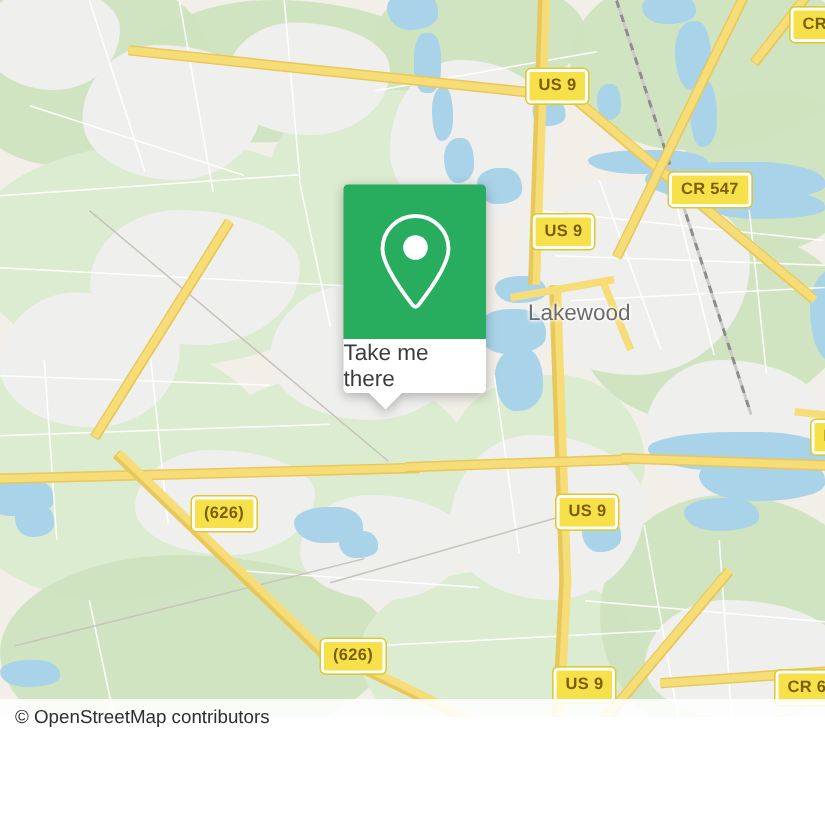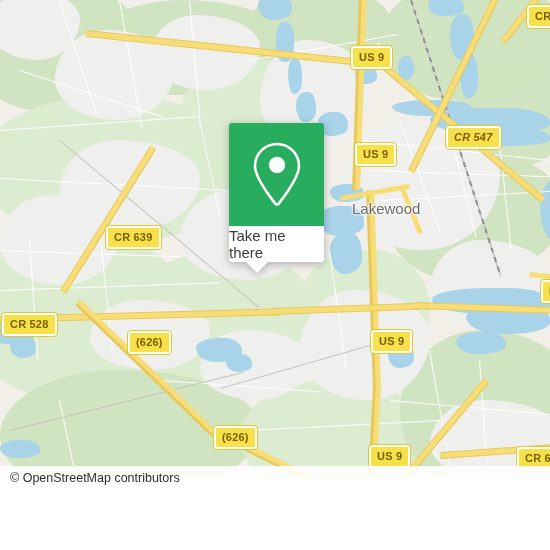--- a/index.html
+++ b/index.html
@@ -321,24 +321,22 @@
       <div class="road yellow" style="left:530px; top:272px; width:40px; transform:rotate(6deg);"></div>
     </div>
 
     <div class="layer">
       <div class="place-label" style="left:352px; top:200px;">Lakewood</div>
     </div>
 
     <div class="layer" id="shields">
         <div class="shield" style="left: 351px; top: 46px;">US 9</div>
         <div class="shield" style="left: 527px; top: 5px;">CR</div>
-        <div class="shield" style="left: 446px; top: 126px; font-style: italic;">CR 547</div>
+        <div class="shield" style="left: 446px; top: 115px;">CR 547</div>
         <div class="shield" style="left: 355px; top: 143px;">US 9</div>
-        <div class="shield" style="left: 106px; top: 226px;">CR 639</div>
-        <div class="shield" style="left: 2px; top: 313px;">CR 528</div>
         <div class="shield" style="left: 128px; top: 331px;">(626)</div>
         <div class="shield" style="left: 371px; top: 330px;">US 9</div>
         <div class="shield" style="left: 214px; top: 426px;">(626)</div>
         <div class="shield" style="left: 369px; top: 445px;">US 9</div>
         <div class="shield" style="left: 517px; top: 447px;">CR 623</div>
         <div class="shield" style="left: 541px; top: 280px;">N</div>
       </div>
 
   </div>
 

